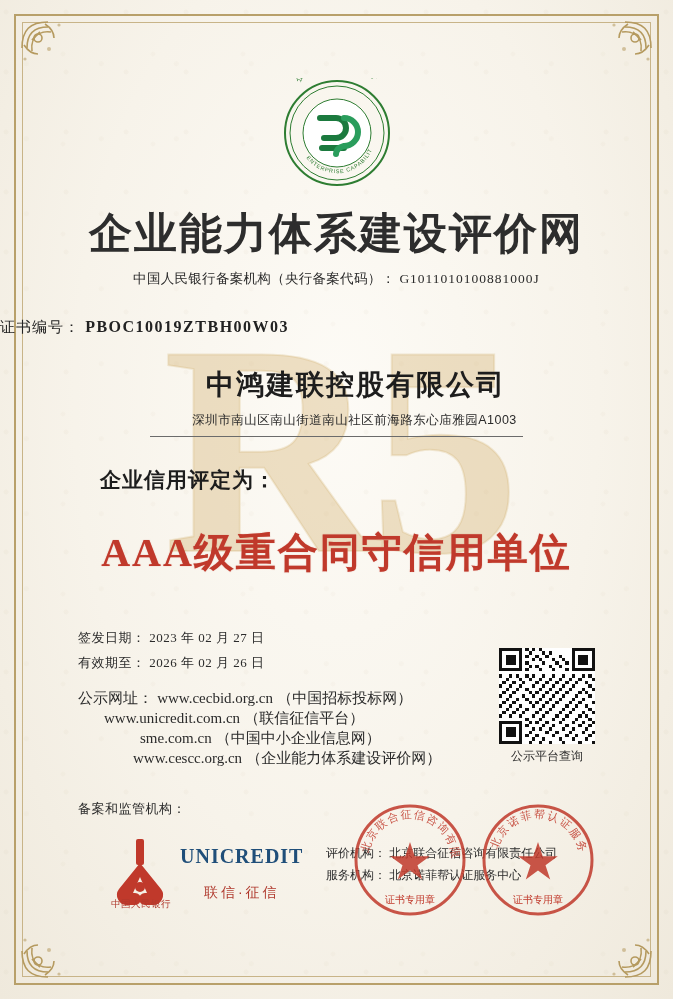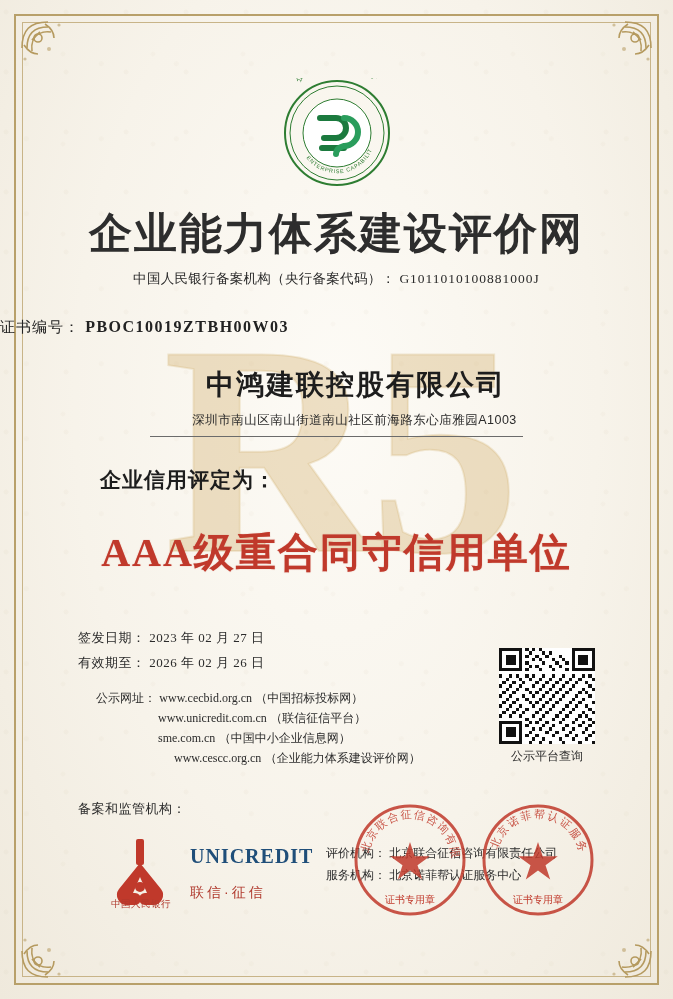--- a/index.html
+++ b/index.html
@@ -94,32 +94,32 @@
     text-shadow:0 0 1px rgba(192,57,43,.5);
   }
 
   
   .details{
     position:absolute;left:78px;top:625px;font-size:13px;color:#2b2b2b;line-height:25px;text-align:right;
   }
   .details .row{white-space:nowrap;}
   .details .lbl{letter-spacing:.5px;}
   .details .val{font-family:"Liberation Serif",serif;letter-spacing:.5px;}
-  .urls{position:absolute;left:96px;top:688px;font-size:12px;color:#2b2b2b;line-height:20px;}
+  .urls{position:absolute;left:78px;top:688px;font-size:15px;color:#2b2b2b;line-height:20px;}
   .urls .u{font-family:"Liberation Serif",serif;}
 
   
   .qr{position:absolute;right:78px;top:648px;width:96px;height:96px;background:#fff;}
   .qrcap{position:absolute;right:62px;top:748px;width:128px;text-align:center;font-size:12px;color:#2b2b2b;}
 
   
   .regtitle{position:absolute;left:78px;top:800px;font-size:13px;color:#2b2b2b;letter-spacing:.5px;}
   .pbclogo{position:absolute;left:105px;top:833px;width:70px;height:80px;}
   .pbccap{position:absolute;left:86px;top:898px;width:110px;text-align:center;font-size:9.5px;color:#b03a2e;letter-spacing:.5px;}
-  .unicredit{position:absolute;left:190px;top:845px;}
+  .unicredit{position:absolute;left:180px;top:845px;text-align:center;}
   .unicredit .en{font-family:"Liberation Serif",serif;font-weight:bold;font-size:20px;color:#1f4e79;letter-spacing:1px;}
   .unicredit .cn{font-size:14px;color:#b03a2e;letter-spacing:3px;margin-top:16px;}
 
   .orgs{position:absolute;left:326px;top:842px;font-size:12px;color:#2b2b2b;line-height:22px;}
 
   .stamp{position:absolute;width:116px;height:116px;}
   .stamp1{left:352px;top:802px;}
   .stamp2{left:480px;top:802px;}
   .stampcap{position:absolute;font-size:10px;color:#c0392b;text-align:center;width:116px;}
   .stampcap1{left:352px;top:893px;}
@@ -257,29 +257,29 @@
       <span class="val">2026 年 02 月 26 日</span>
     </div>
   </div>
 
   <div class="urls">
     <div>
       <span>公示网址：</span>
       <span class="u">www.cecbid.org.cn</span>
       <span>（中国招标投标网）</span>
     </div>
-    <div style="margin-left:62px">
+    <div style="margin-left:26px">
       <span class="u">www.unicredit.com.cn</span>
       <span>（联信征信平台）</span>
     </div>
     <div style="margin-left:62px">
       <span class="u">sme.com.cn</span>
       <span>（中国中小企业信息网）</span>
     </div>
-    <div style="margin-left:78px">
+    <div style="margin-left:55px">
       <span class="u">www.cescc.org.cn</span>
       <span>（企业能力体系建设评价网）</span>
     </div>
   </div>
 
   <div class="qr">
     <svg viewBox="0 0 29 29" width="96" height="96" shape-rendering="crispEdges">
       <rect width="29" height="29" fill="#fff"></rect>
       <g fill="#111">
         <rect x="0" y="0" width="7" height="1"></rect>

